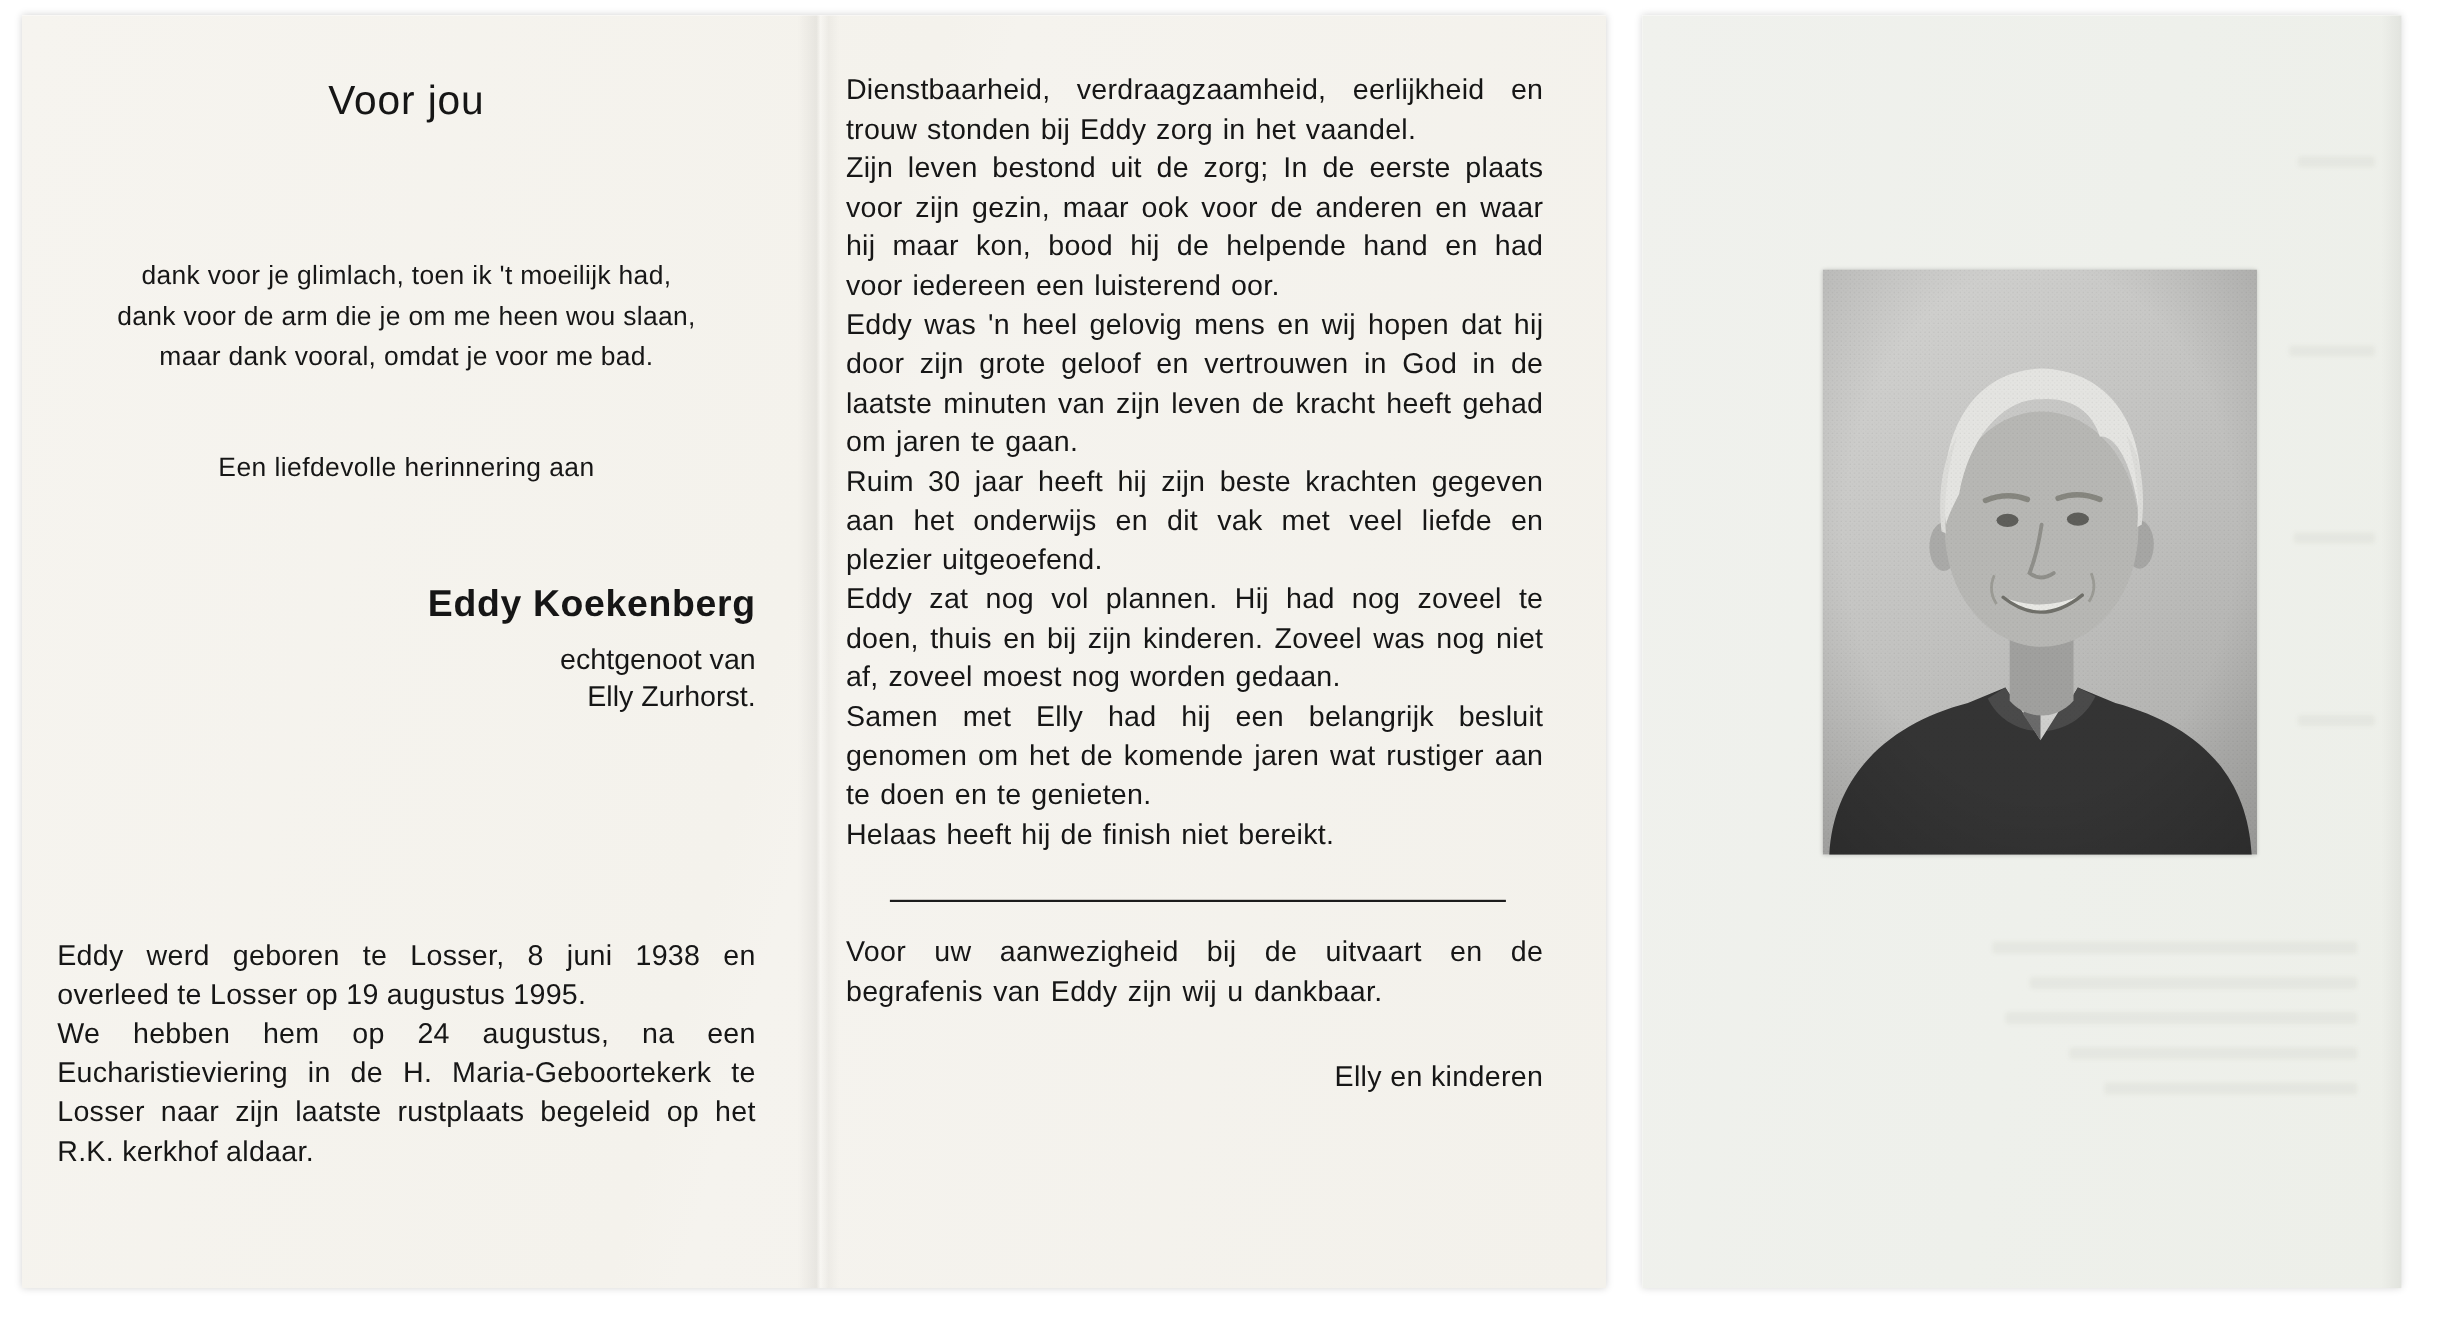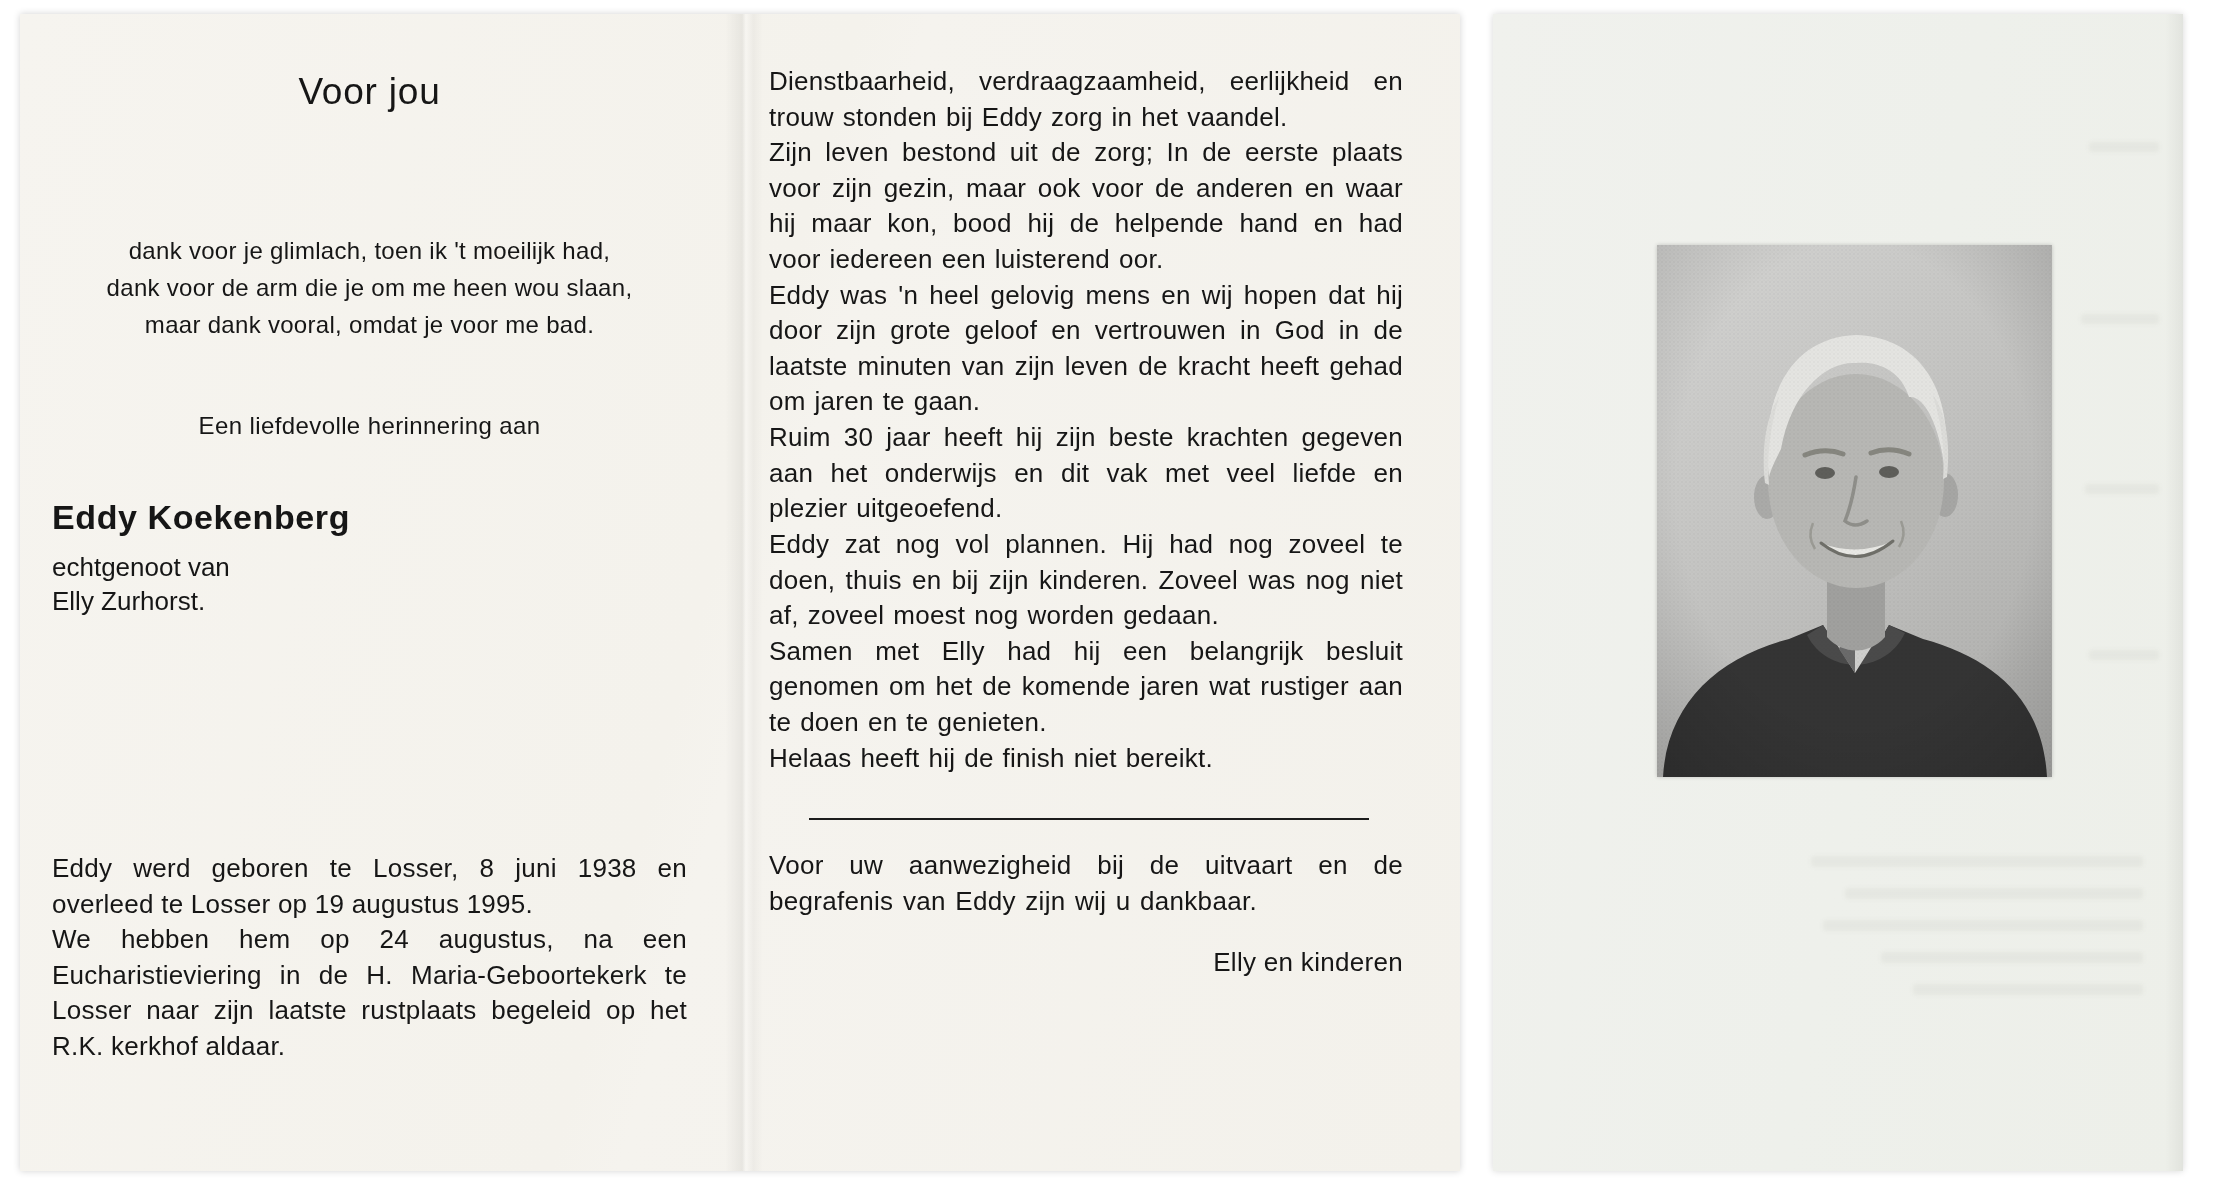--- a/index.html
+++ b/index.html
@@ -27,40 +27,40 @@
   }
   .page { position:absolute; top:0; height:100%; }
   .page-left  { left:0; width:723px; }
   .page-right { left:723px; width:717px; }
 
   .lp-block { position:absolute; left:32px; right:56px; }
   .lp-title    { top:57px;  text-align:center; font-size:37px; letter-spacing:0.8px; }
   .lp-subtitle { top:152px; text-align:center; font-size:27px; letter-spacing:0.4px; }
   .lp-poem     { top:218px; text-align:center; font-size:24px; line-height:1.55; letter-spacing:0.3px; }
   .lp-intro    { top:398px; text-align:center; font-size:24px; letter-spacing:0.4px; }
-  .lp-name-block { top:484px; text-align:left; }
+  .lp-name-block { top:516px; text-align:right; }
   .lp-name     { font-size:34px; font-weight:bold; letter-spacing:0.6px; }
   .lp-relation { font-size:26px; margin-top:14px; line-height:1.3; }
   .lp-spouse   { font-size:26px; line-height:1.3; }
   .lp-bio      { top:837px; text-align:justify; font-size:26px; line-height:1.37; letter-spacing:0.25px; }
   .lp-bio p    { margin:0; }
 
   .rp-content { position:absolute; left:26px; right:57px; top:50px; }
   .rp-par {
     margin:0; font-size:26px; line-height:1.37;
     text-align:justify; letter-spacing:0.25px; word-spacing:1.5px;
   }
   .rp-divider {
     margin:42px 34px 0 40px; height:2px; background:#1c1c1c; border:none;
   }
   .rp-thanks {
     margin:28px 0 0 0; font-size:26px; line-height:1.37;
     text-align:justify; letter-spacing:0.3px; word-spacing:2px;
   }
-  .rp-signature { margin:28px 0 0 0; font-size:26px; text-align:right; letter-spacing:0.3px; }
+  .rp-signature { margin:44px 0 0 0; font-size:26px; text-align:right; letter-spacing:0.3px; }
 
   
   .photo-panel {
     position:absolute; left:1493px; top:14px;
     width:690px; height:1157px;
     background:linear-gradient(100deg,#f0f1ed 0%,#eef0eb 55%,#edefe9 100%);
     box-shadow:0 0 7px rgba(0,0,0,0.16);
   }
   .panel-edge {
     position:absolute; right:0; top:0; width:18px; height:100%;

